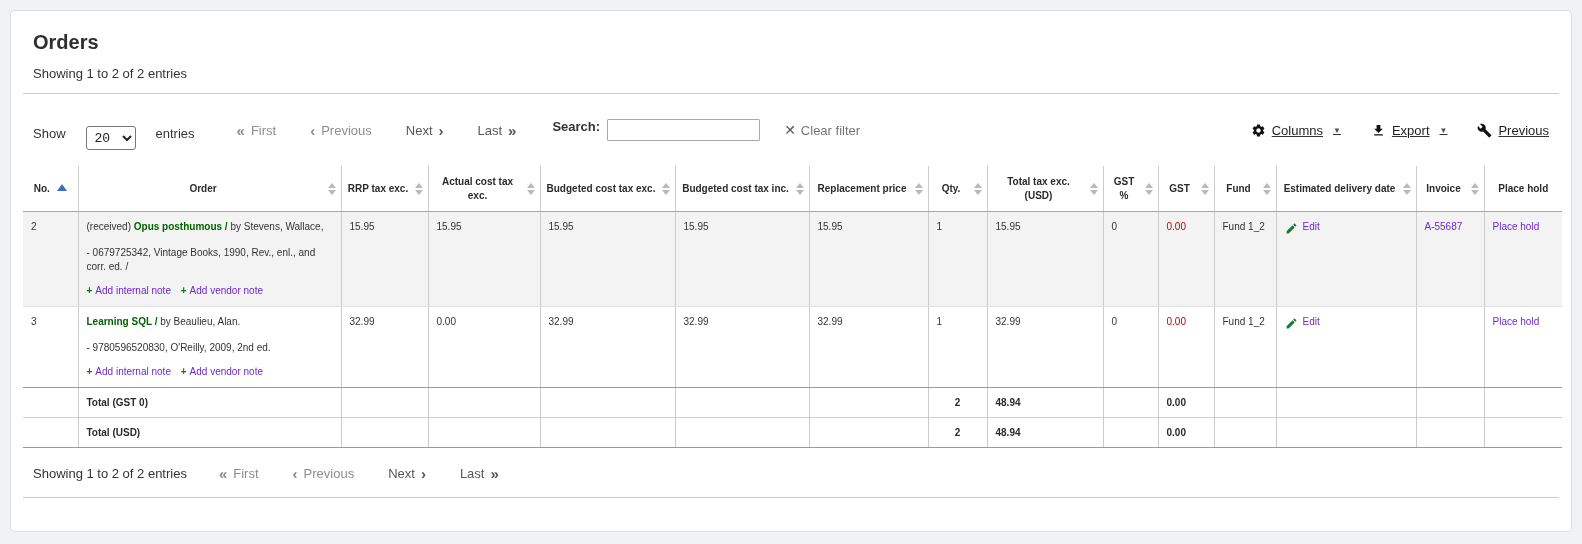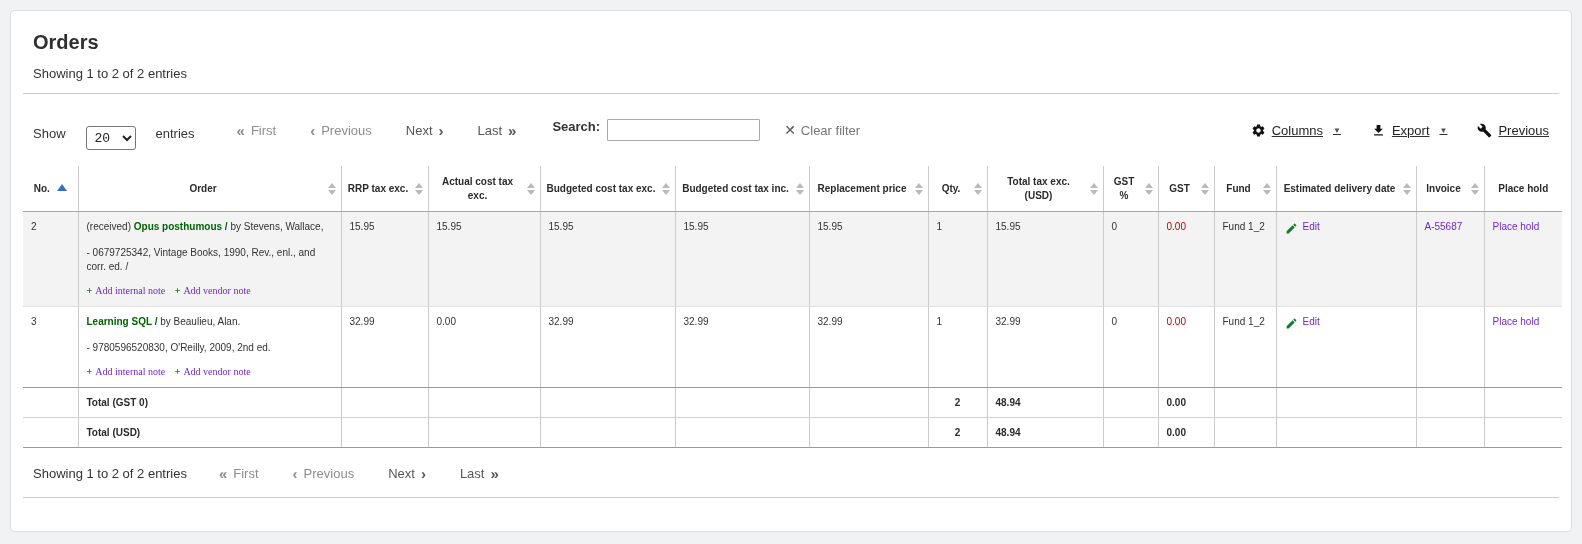--- a/index.html
+++ b/index.html
@@ -63,21 +63,21 @@
   .s-down { width: 0; height: 0; border-left: 4px solid transparent; border-right: 4px solid transparent; border-top: 5px solid #b9b9b9; }
   .s-up.active { border-left-width: 5px; border-right-width: 5px; border-bottom: 7px solid #3a6fc0; }
   .sort-asc-icon { position: static; display: inline-block; vertical-align: 1px; margin-left: 7px; }
 
   tbody td { padding: 8px 8px; vertical-align: top; line-height: 1.4; }
   tbody tr.odd { background: #f3f3f3; }
   tbody tr.first-row td { border-bottom: 1px solid #e0e0e0; }
   tbody tr.last-row td { border-bottom: 1px solid #9a9a9a; }
   .title-link { color: #006400; font-weight: 700; text-decoration: none; cursor: pointer; }
   .order-details { margin-top: 12px; }
-  .note-links { margin-top: 10px; white-space: nowrap; font-family: Liberation Serif, serif; }
+  .note-links { margin-top: 10px; white-space: nowrap; }
   .plus { color: #008000; font-weight: 700; margin-right: 3px; }
   .green-link { color: #6d28d9; text-decoration: none; cursor: pointer; }
   .note-links .pair + .pair { margin-left: 7px; }
   td.gst-red { color: #c00000; }
   .edit-cell { display: flex; align-items: flex-start; gap: 5px; }
   .edit-cell svg { width: 13px; height: 13px; fill: #15792f; margin-top: 2px; }
 
   tfoot td { padding: 9px 8px; font-weight: 700; color: #2b2b2b; border-bottom: 1px solid #cfcfcf; }
   tfoot tr.last-total td { border-bottom: 1px solid #9a9a9a; }
   tfoot td.qty-total { text-align: center; }

